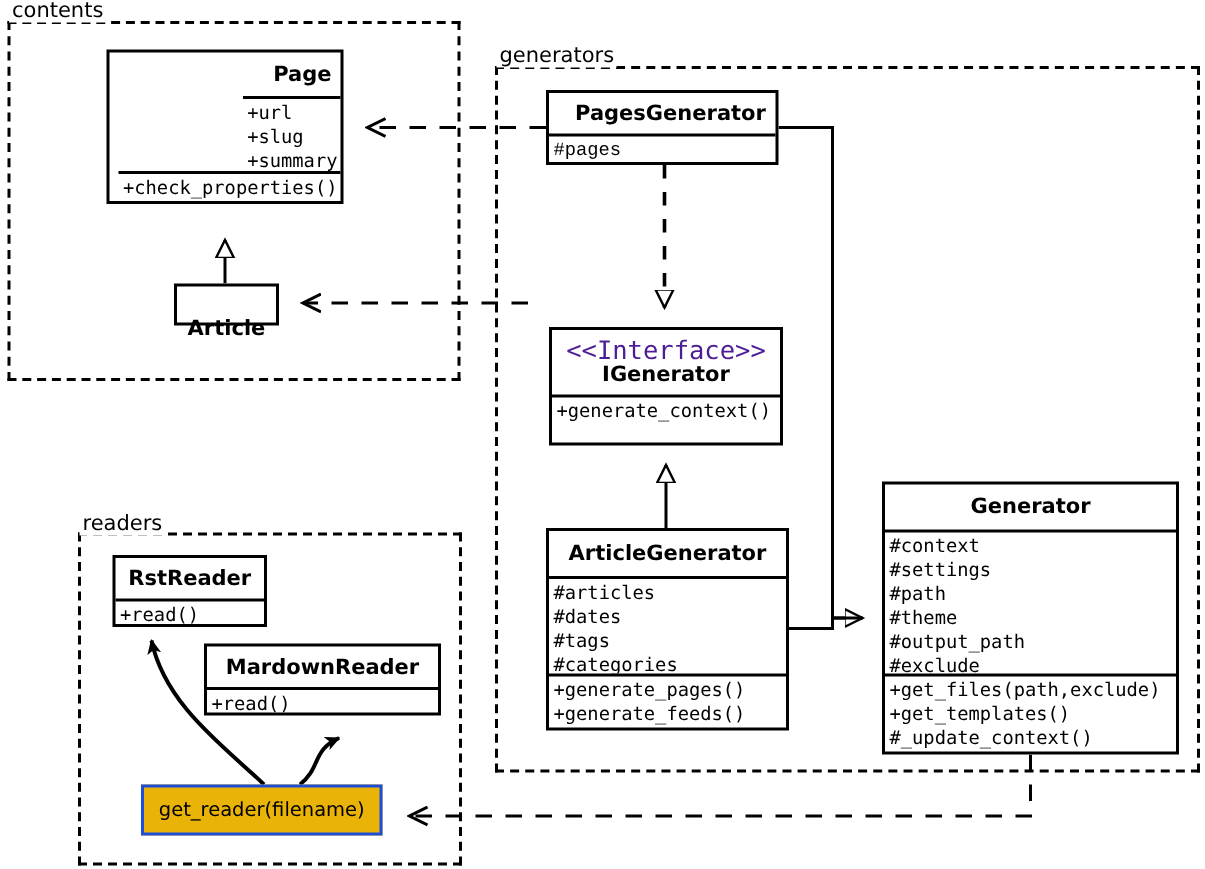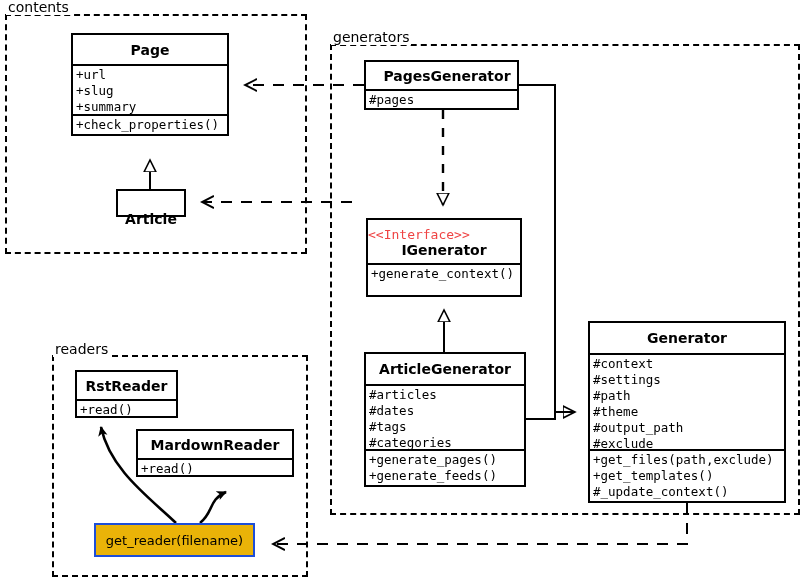--- a/index.html
+++ b/index.html
@@ -56,22 +56,23 @@
     font-weight: bold;
     font-size: 14px;
     text-align: center;
     padding: 4px 6px 4px 6px;
     color: #000;
     line-height: 16px;
   }
   .uml-stereotype {
     font-family: "DejaVu Sans Mono", monospace;
     font-weight: normal;
-    font-size: 13px;
-    color: #ef4444;
+    font-size: 17px;
+    text-align: center;
+    color: #4c1d95;
     line-height: 15px;
     padding-top: 3px;
   }
   .uml-head {
     display: flex;
     flex-direction: column;
     justify-content: center;
   }
   .uml-sep {
     border-top: 2px solid #000;
@@ -162,21 +163,21 @@
 
   <div class="package" id="pkg-contents" style="left:5px; top:14px; width:302px; height:240px; border-style:dashed;"></div>
   <div class="package-label" style="left:6px; top:-1px;">contents</div>
 
   <div class="package" id="pkg-generators" style="left:330px; top:44px; width:470px; height:471px; border-style:dashed;"></div>
   <div class="package-label" style="left:331px; top:29px;">generators</div>
 
   <div class="package" id="pkg-readers" style="left:52px; top:355px; width:256px; height:222px; border-style:dashed;"></div>
   <div class="package-label" style="left:53px; top:341px;">readers</div>
 
-  <div class="uml-class" style="left:71px; top:33px; width:158px; height:103px;">
+  <div class="uml-class" style="left:71px; top:33px; width:158px; height:103px;align-items:flex-end;">
     <div class="uml-head" style="height:29px;">
       <div class="uml-name">Page</div>
     </div>
     <div class="uml-sep uml-compartment" style="flex:1;">
       <div>+url</div>
       <div>+slug</div>
       <div>+summary</div>
     </div>
     <div class="uml-sep uml-compartment">
       <div>+check_properties()</div>
@@ -186,21 +187,21 @@
   <div class="uml-class" style="left:116px; top:189px; width:70px; height:28px;">
     <div class="uml-head" style="height:100%;margin-top:20px;">
       <div class="uml-name" style="padding:0;">Article</div>
     </div>
   </div>
 
   <div class="uml-class" style="left:364px; top:60px; width:155px; height:50px;">
     <div class="uml-head" style="height:27px;">
       <div class="uml-name" style="padding:0;margin-left:11px;">PagesGenerator</div>
     </div>
-    <div class="uml-sep uml-compartment" style="flex:1;">
+    <div class="uml-sep uml-compartment" style="flex:1;font-family:Liberation Mono, monospace;">
       <div>#pages</div>
     </div>
   </div>
 
   <div class="uml-class" style="left:366px; top:218px; width:156px; height:79px;">
     <div class="uml-head" style="height:43px;">
       <div class="uml-stereotype">&lt;&lt;Interface&gt;&gt;</div>
       <div class="uml-name" style="padding:0 6px 2px 6px;">IGenerator</div>
     </div>
     <div class="uml-sep uml-compartment" style="flex:1;">

